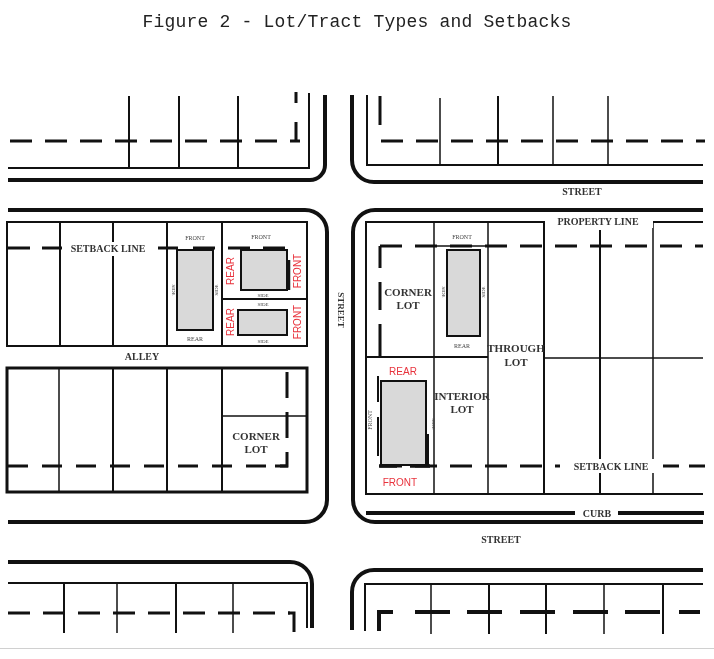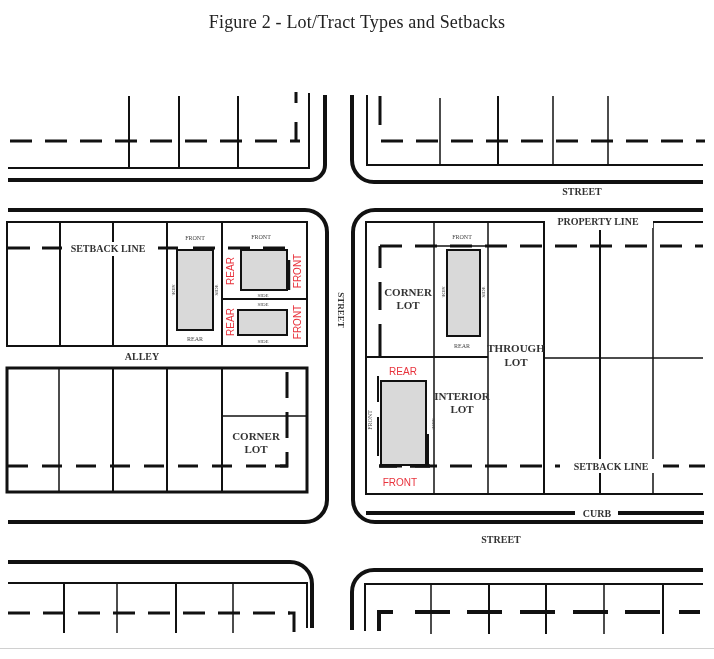--- a/index.html
+++ b/index.html
@@ -1,17 +1,17 @@
 <!DOCTYPE html>
 <html><head>
 <meta charset="utf-8">
 <style>
   html,body{margin:0;padding:0;background:#fff;}
   body{width:714px;height:659px;position:relative;overflow:hidden;font-family:"Liberation Serif",serif;}
-  .fig-title{position:absolute;left:0;top:12px;width:714px;text-align:center;font-family:Liberation Serif, serif;font-size:18px;color:#222;letter-spacing:0.2px;}
+  .fig-title{position:absolute;left:0;top:12px;width:714px;text-align:center;font-family:Liberation Mono, monospace;font-size:18px;color:#222;letter-spacing:0.2px;}
   svg{position:absolute;left:0;top:0;}
   .bottom-rule{position:absolute;left:0;top:648px;width:714px;height:1px;background:#d0d0d0;}
   .lbl{font-family:"Liberation Serif","DejaVu Serif",serif;font-weight:bold;fill:#333;}
   .red{font-family:"Liberation Sans","DejaVu Sans",sans-serif;fill:#e8323c;}
   .tiny{font-family:"Liberation Serif",serif;fill:#444;}
 </style>
 </head>
 <body>
 
 <div class="fig-title">Figure 2 - Lot/Tract Types and Setbacks</div>

